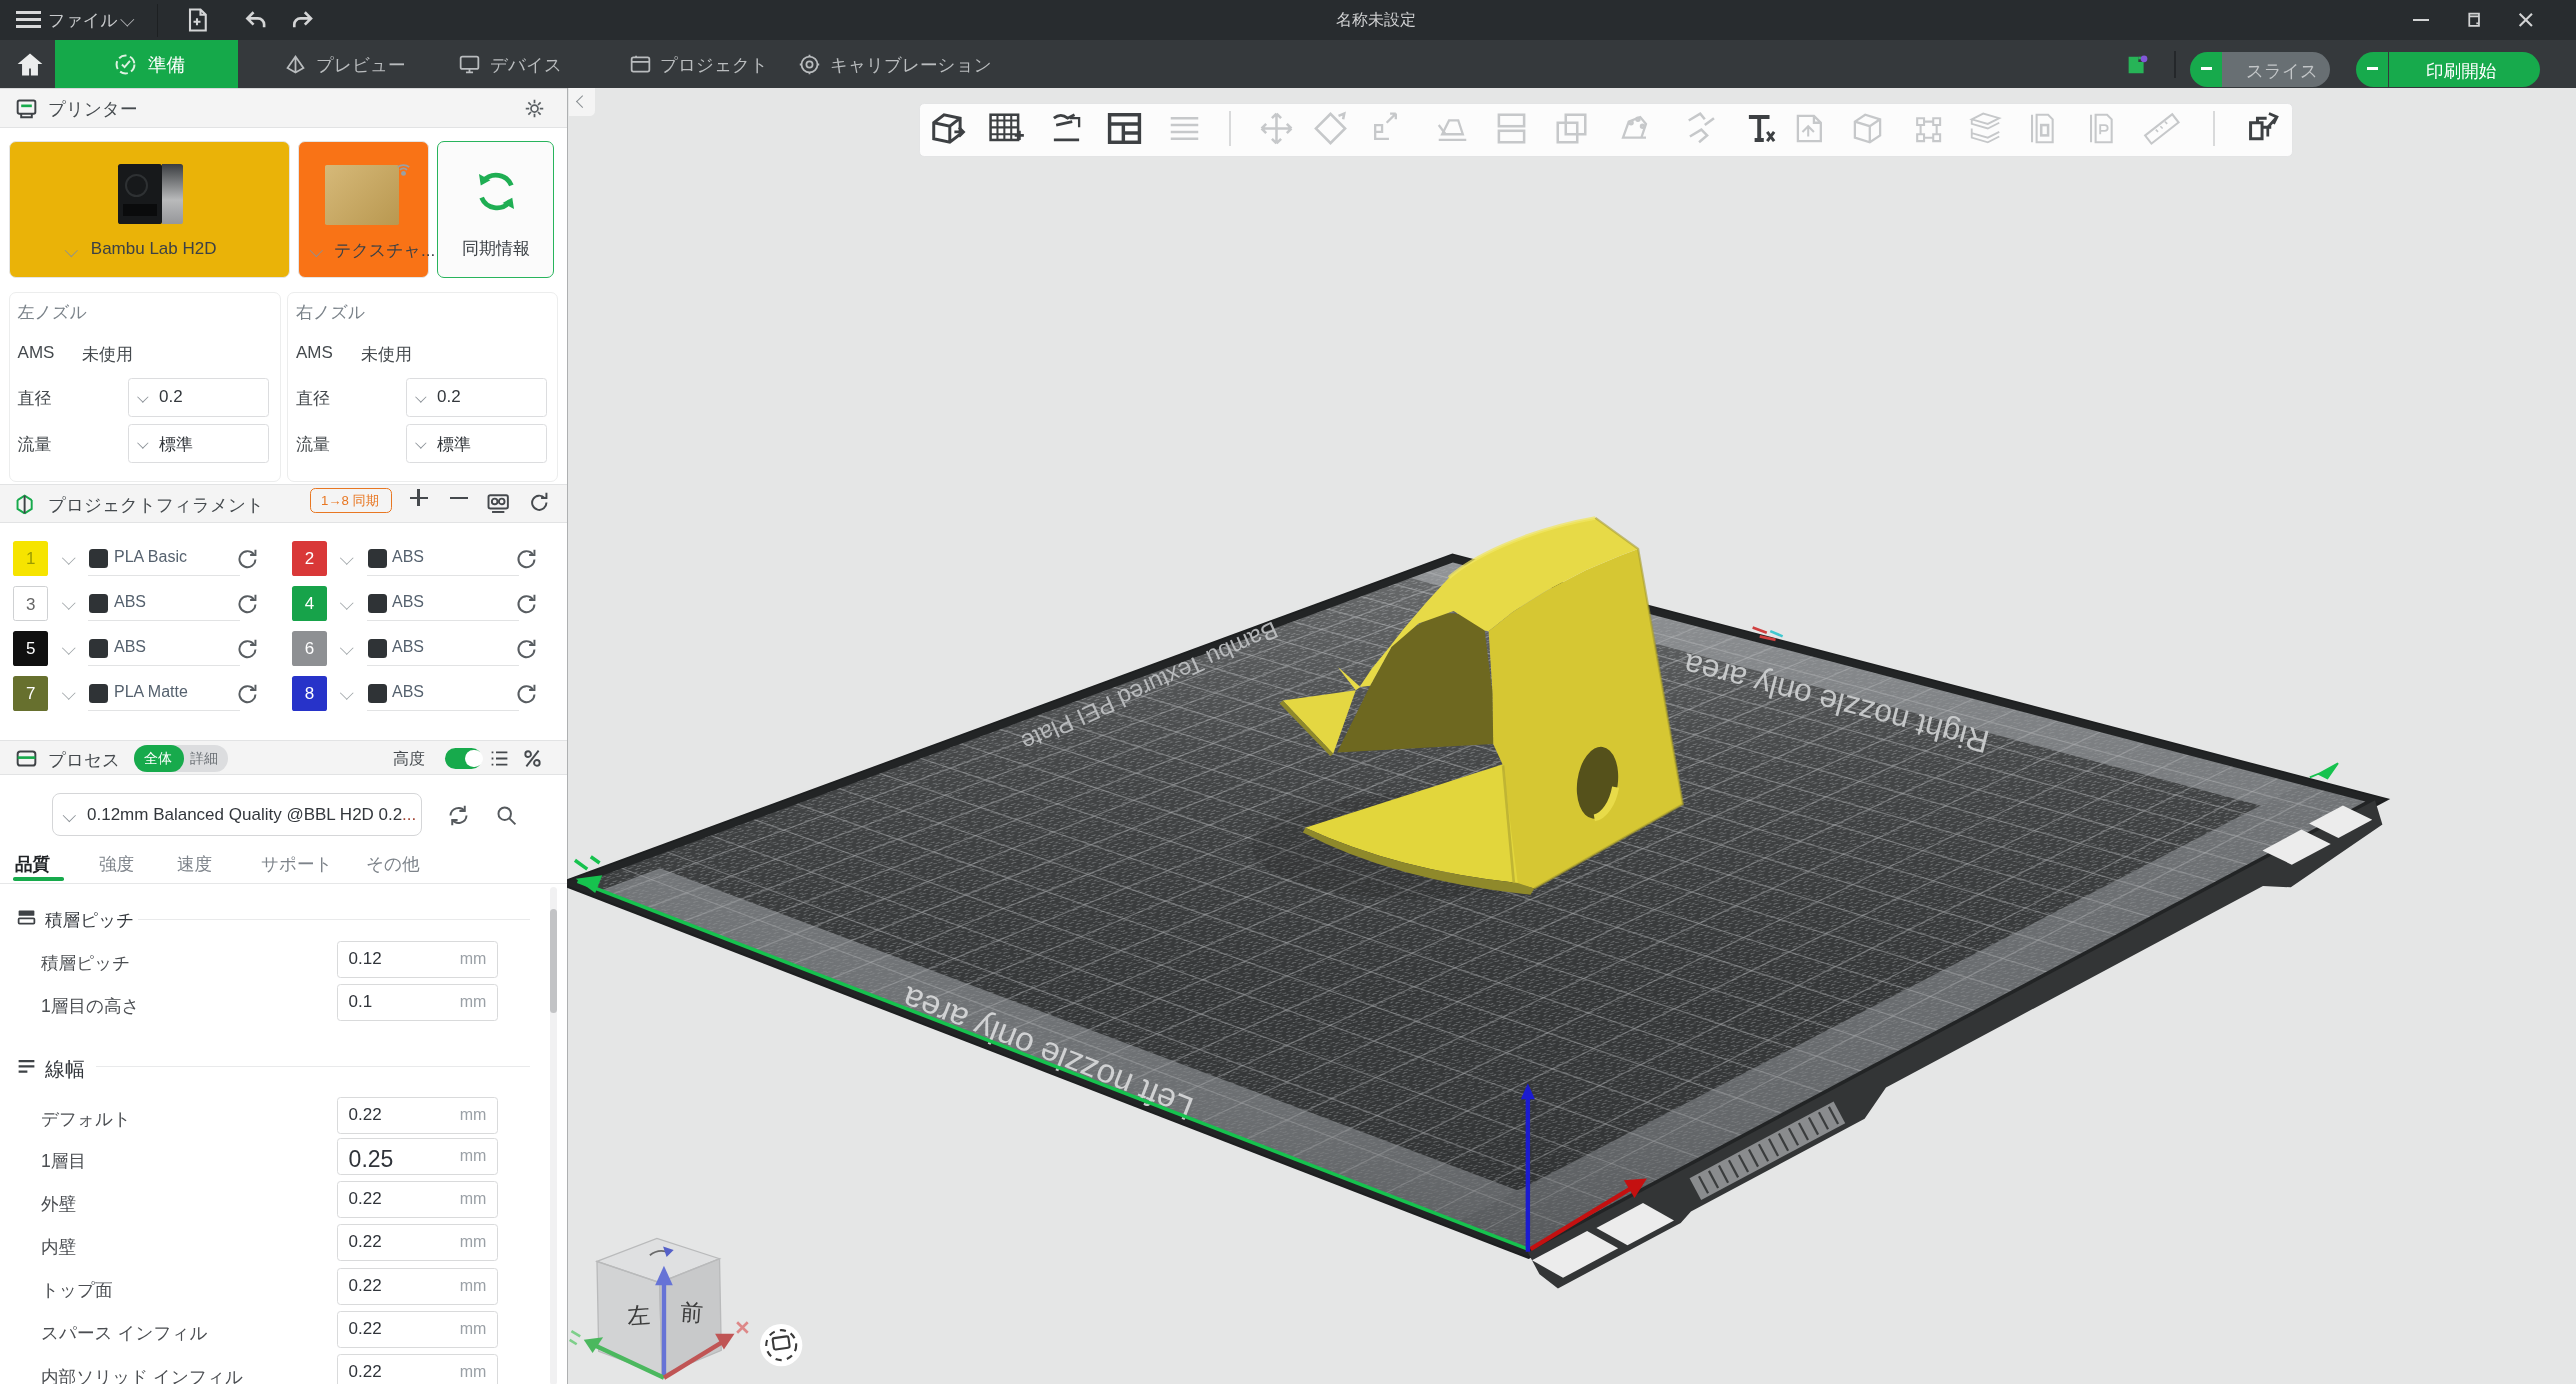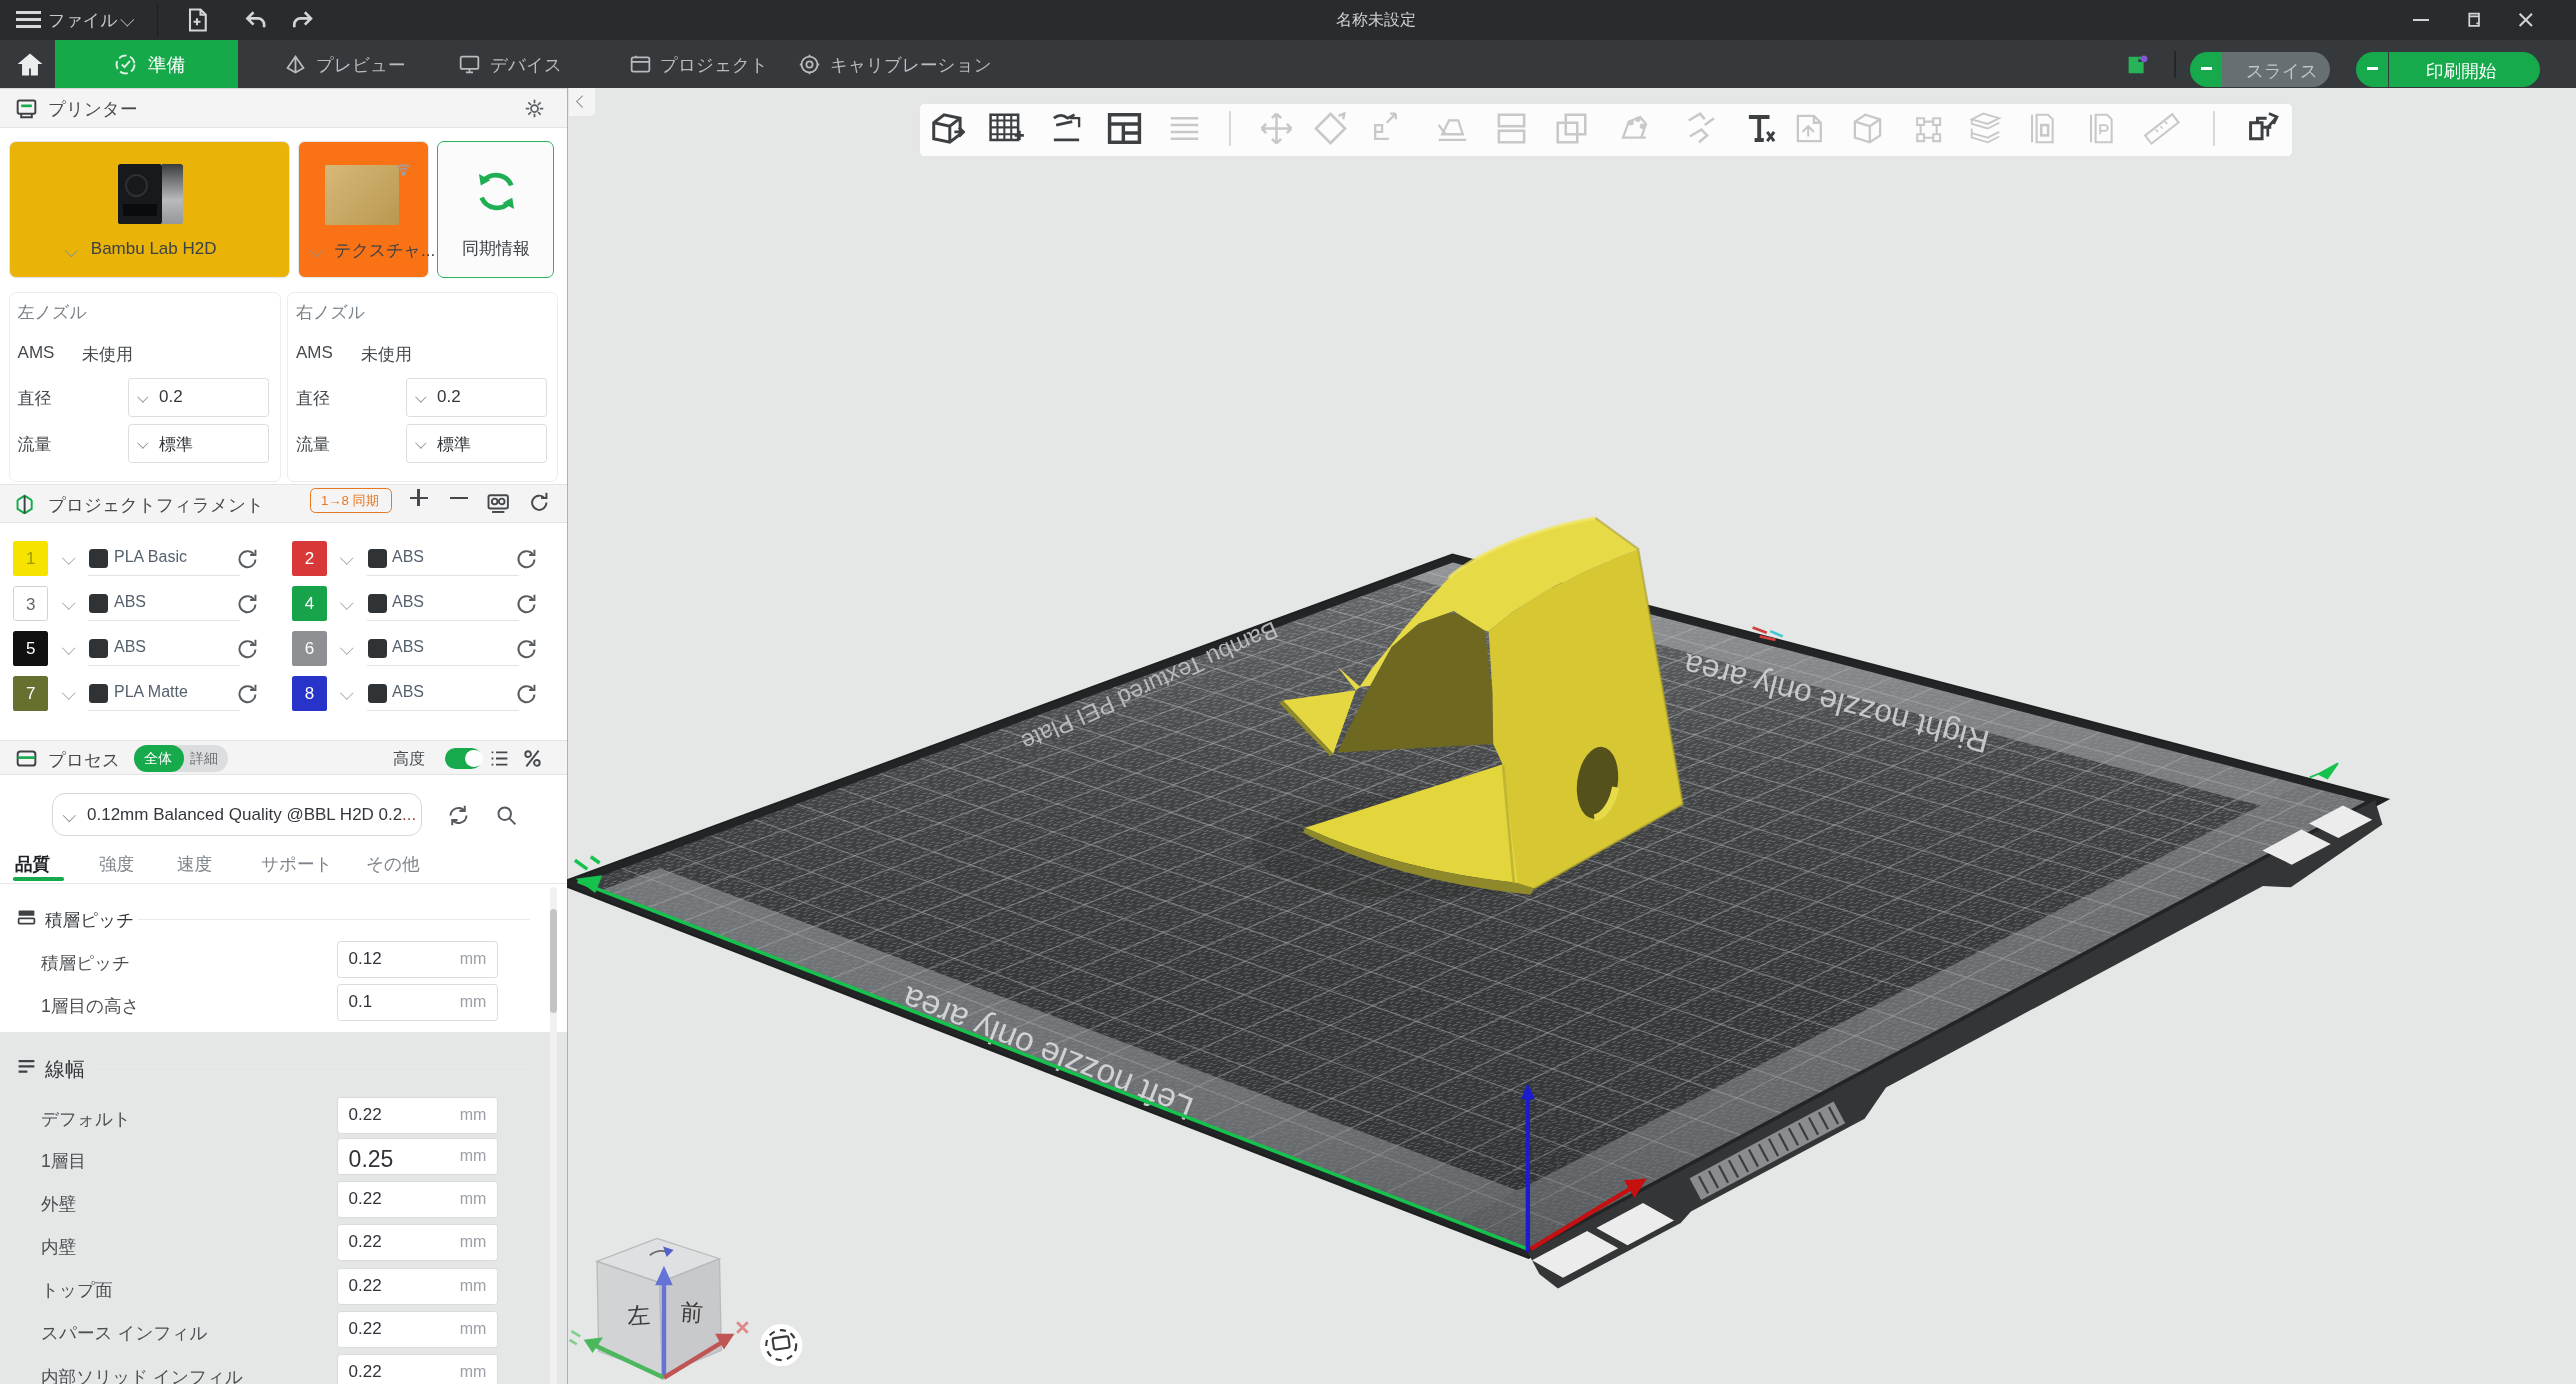--- a/index.html
+++ b/index.html
@@ -381,21 +381,21 @@
   </svg>
 <svg style="position:absolute;left:2246px;top:109px" width="39" height="39" viewBox="0 0 34 34">
     <g fill="none" stroke="#3d4043" stroke-width="2.2">
       <path d="M4 12 h10 v14 h-10 z M14 16 h8 M10 12 v-4 h8" stroke-width="2.6"></path>
       <path d="M20 4 l7,3 -3,6 M27 7 l-8,9 v8" stroke-width="2.4"></path>
     </g>
   </svg>
 <div style="position:absolute;left:1229px;top:111px;width:1.8px;height:35px;background:#d9dadb"></div>
 <div style="position:absolute;left:2213px;top:111px;width:1.8px;height:35px;background:#d9dadb"></div>
 
-<div class="abs" style="left:0;top:88px;width:567px;height:944px;background:#ffffff;border-top:0.9px solid #d8d9da">
+<div class="abs" style="left:0;top:88px;width:567px;height:1296px;background:#ffffff;border-top:0.9px solid #d8d9da">
 
   <div class="abs" style="left:0;top:0;width:567px;height:39px;background:#f4f4f4;border-bottom:0.9px solid #e2e3e4">
     <svg class="abs" style="left:15px;top:8px" width="23" height="23" viewBox="0 0 26 26">
         <g fill="none" stroke="#3e4246" stroke-width="2.2">
           <rect x="3" y="4" width="20" height="15" rx="2"></rect>
           <path d="M7 19 v4 h12 v-4"></path>
           <path d="M7 10 h12" stroke="#17aa4c" stroke-width="3"></path>
         </g>
       </svg>
     <span class="abs" style="left:48px;top:8px;font-size:17.6px;color:#454a4e">プリンター</span>
@@ -607,21 +607,21 @@
       </svg>
     <svg class="abs" style="left:522px;top:7px" width="21" height="21" viewBox="0 0 24 24">
         <g stroke="#45494d" stroke-width="2.2" fill="none">
           <path d="M19 3 L5 21"></path>
           <circle cx="7" cy="7" r="3.2"></circle>
           <circle cx="17" cy="17" r="3.2"></circle>
         </g>
       </svg>
   </div>
 
-  <div class="abs" style="left:52px;top:704px;width:370px;height:43px;border:0.9px solid #d5d6d8;border-radius:13px;background:#fff">
+  <div class="abs" style="left:52px;top:704px;width:370px;height:43px;border:0.9px solid #d5d6d8;border-radius:8px;background:#fff">
     <div class="abs" style="left:10.6px;top:16px;width:10.6px;height:10.6px;border-right:1.8px solid #8a9096;border-bottom:1.8px solid #8a9096;transform:rotate(45deg) scale(0.85)"></div>
     <span class="abs" style="left:34px;top:10.6px;font-size:17px;color:#33373c;white-space:nowrap">0.12mm Balanced Quality @BBL H2D 0.2</span>
     <span class="abs" style="left:349px;top:10.6px;font-size:17px;color:#a04030">...</span>
   </div>
   <svg class="abs" style="left:446px;top:714px" width="25" height="25" viewBox="0 0 28 28">
       <g fill="none" stroke="#55595d" stroke-width="2.2">
         <path d="M5 14 a9,9 0 0 1 16,-5 M23 14 a9,9 0 0 1 -16,5"></path>
         <path d="M21 3 v6 h-6 M7 25 v-6 h6"></path>
       </g>
     </svg>

